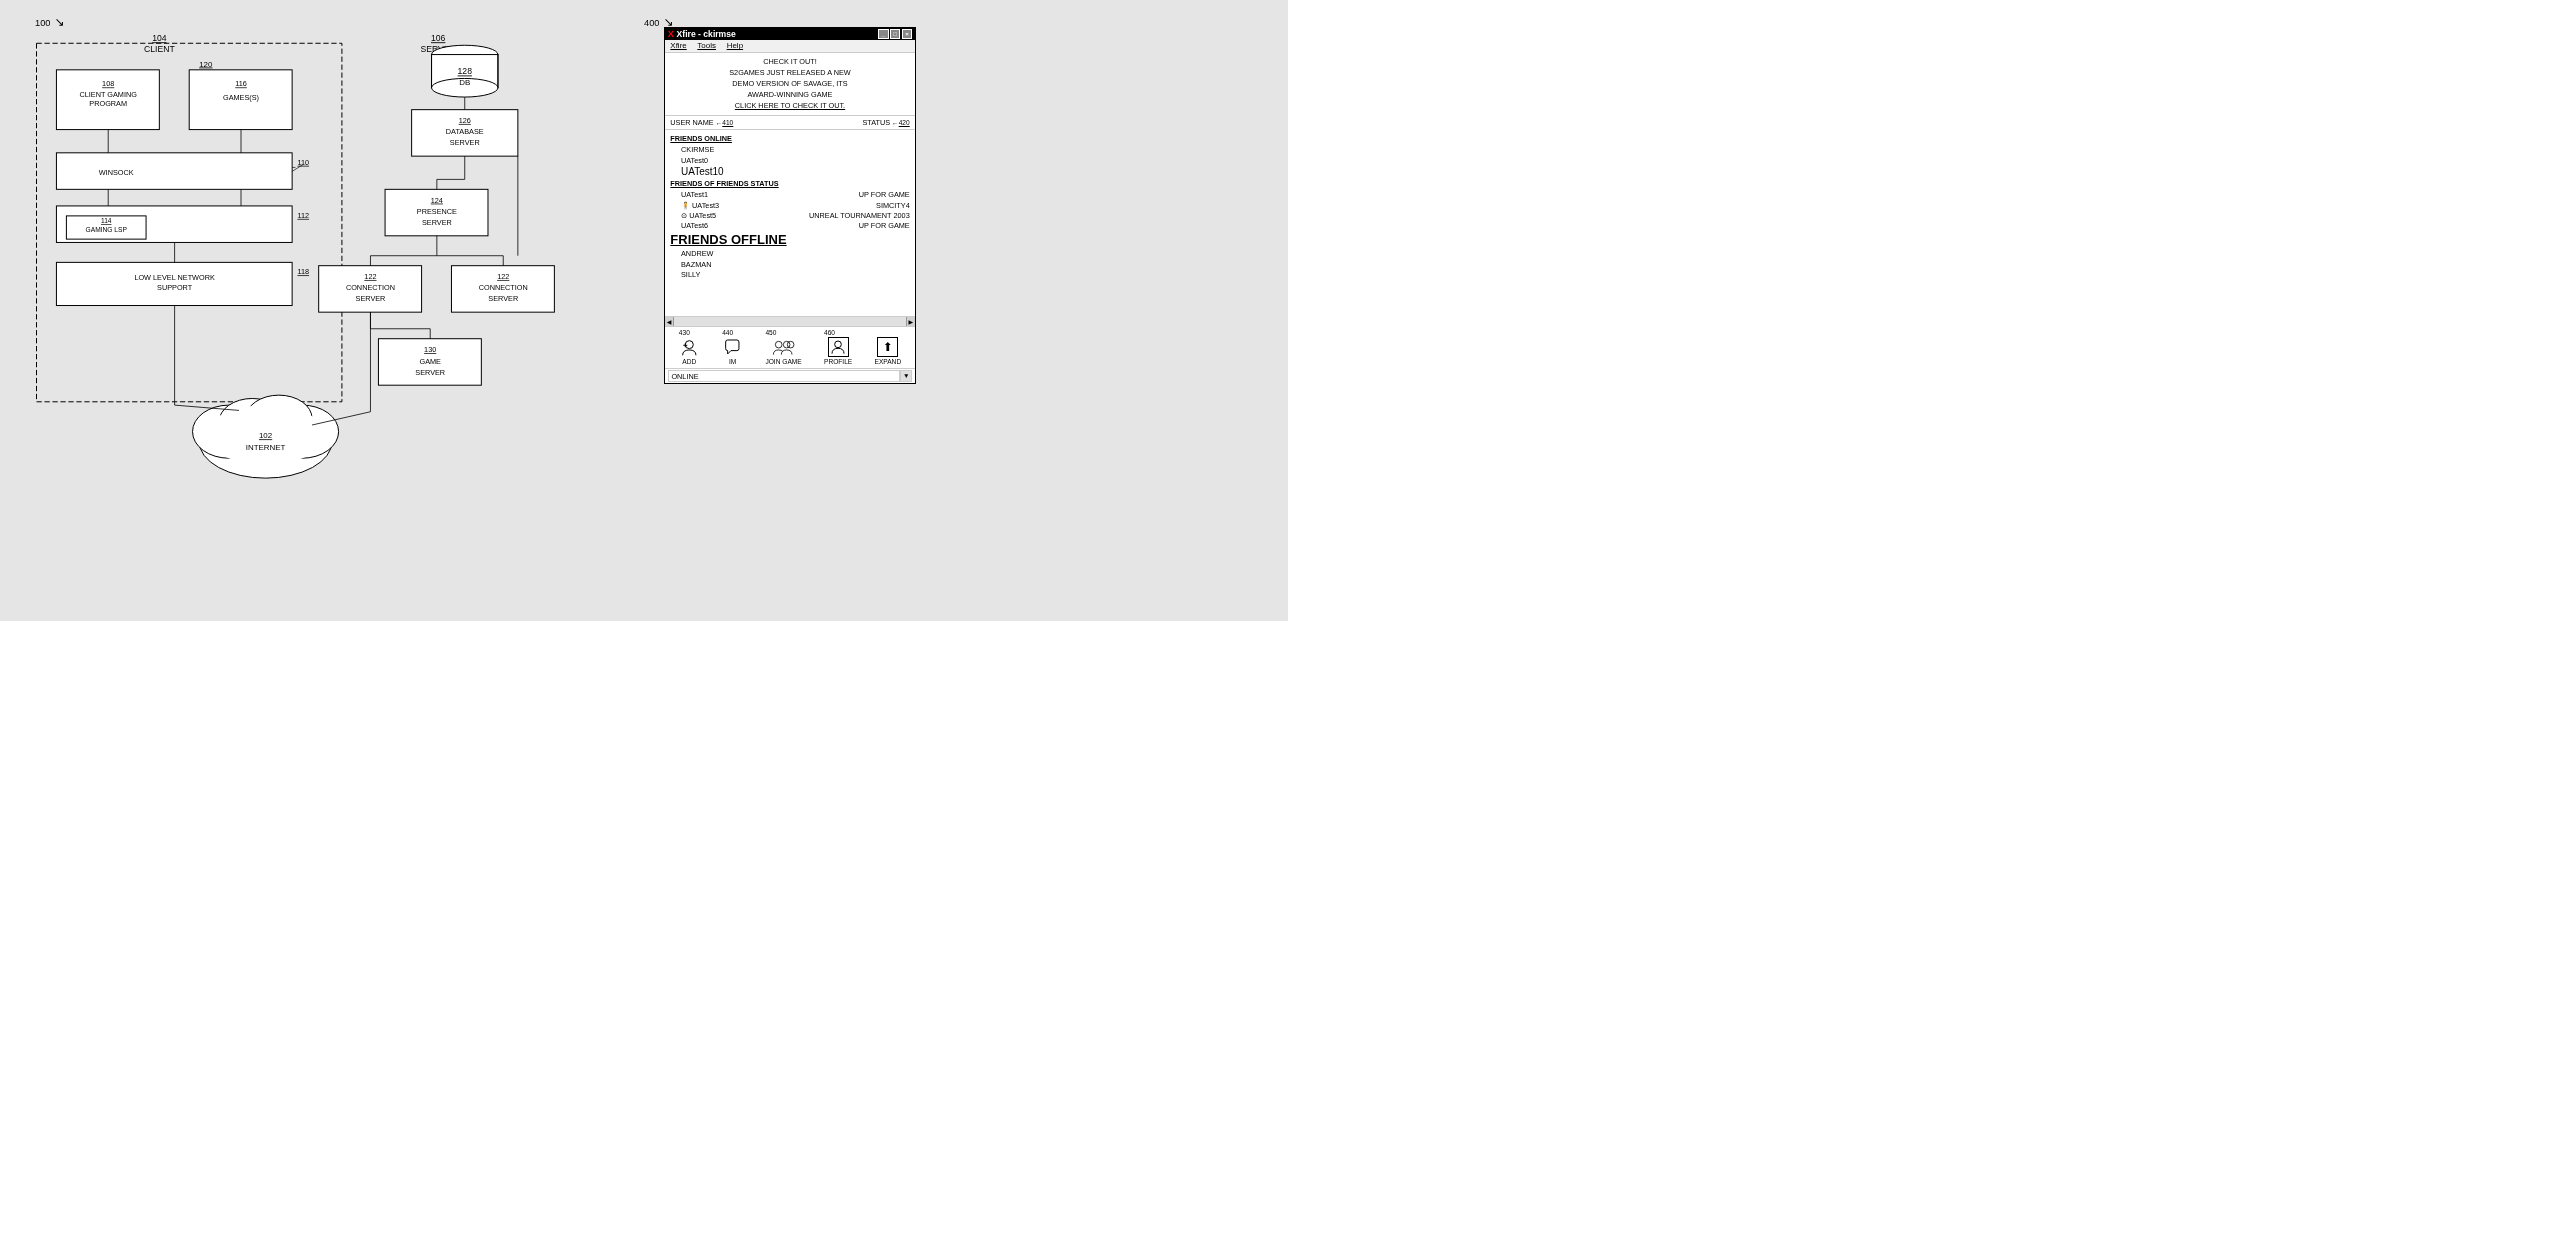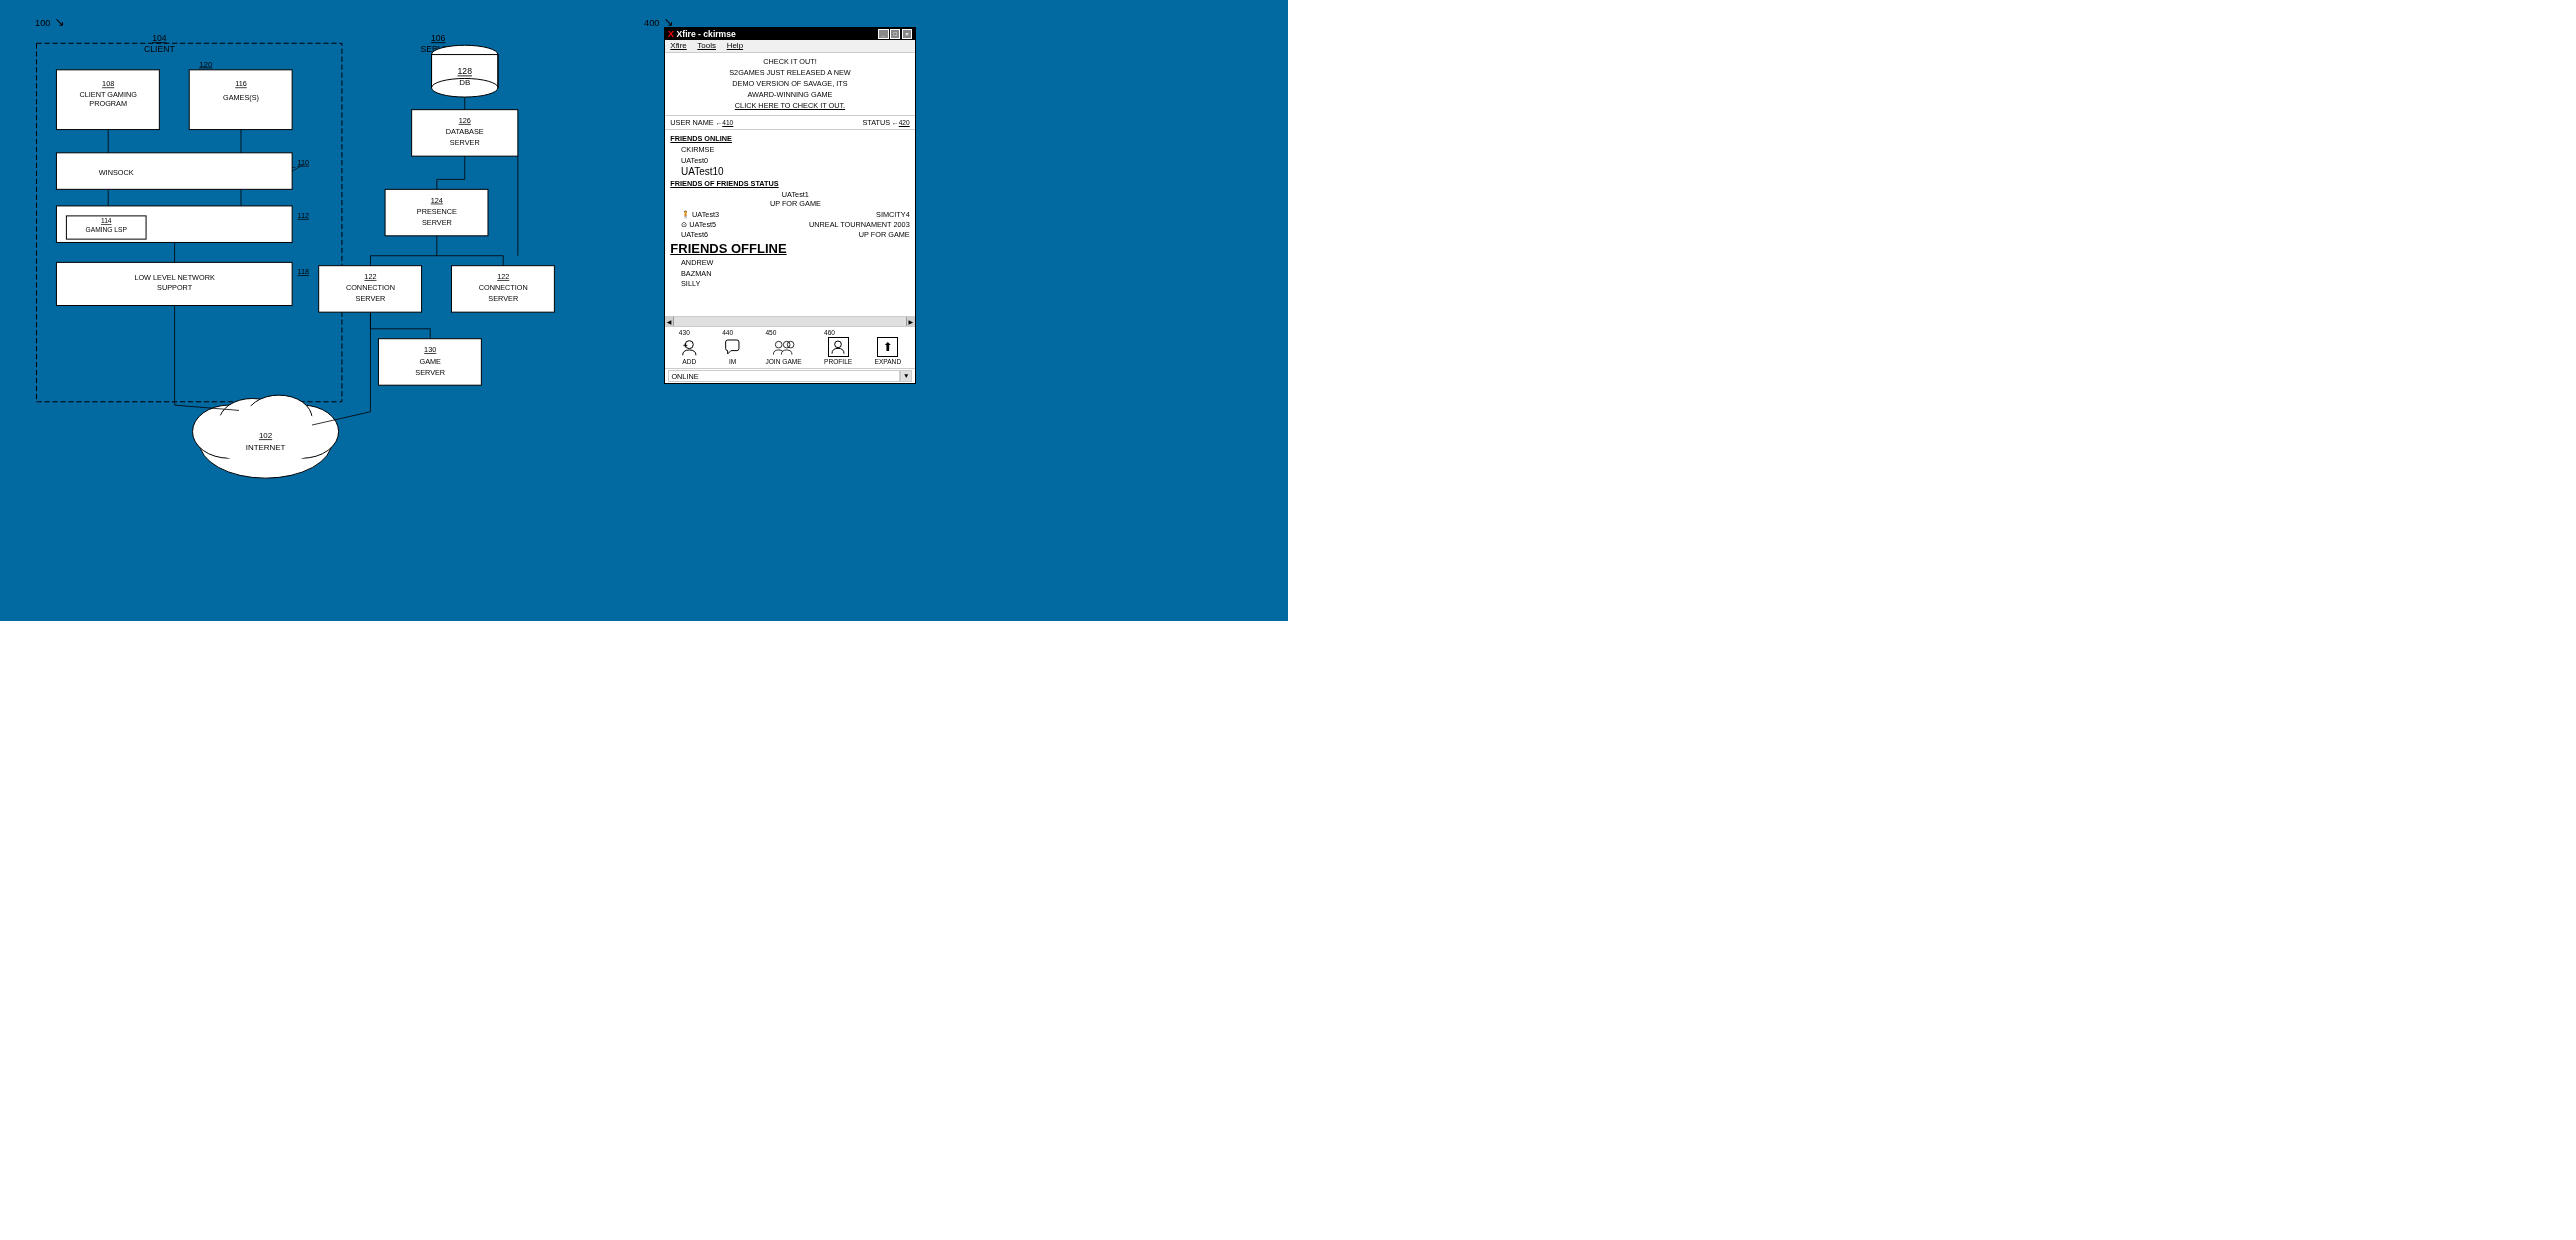--- a/index.html
+++ b/index.html
@@ -8,21 +8,21 @@
       font-family: Arial, sans-serif;
       width: 1288px;
       height: 621px;
       position: relative;
       overflow: hidden;
     }
   </style>
 </head>
 <body>
 
-<div style="position:relative; width:1288px; height:621px; background:#0369a1; overflow:hidden;">
+<div style="position:relative; width:1288px; height:621px; background:#e5e5e5; overflow:hidden;">
 
   <div style="position:absolute; top:14.6px; left:35px; font-size:9.3px; font-family:Arial;">
     <span style="font-size:9.3px;">100</span>
     <span style="font-size:12px; margin-left:1.3px;">↘</span>
   </div>
 
   <div style="position:absolute; top:14.6px; left:644px; font-size:9.3px; font-family:Arial;">
     <span style="font-size:9.3px;">400</span>
     <span style="font-size:12px; margin-left:1.3px;">↘</span>
   </div>
@@ -218,21 +218,21 @@
 
     <div style="background:#fff;min-height:186px;padding:2.7px 0;font-size:7.3px;">
 
       <div style="font-weight:bold;padding:1.3px 5.3px;font-size:7.3px;text-decoration:underline;">FRIENDS ONLINE</div>
       <div style="padding:0.7px 5.3px 0.7px 16px;font-size:7.3px;cursor:pointer;">CKIRMSE</div>
       <div style="padding:0.7px 5.3px 0.7px 16px;font-size:7.3px;cursor:pointer;">UATest0</div>
       <div style="padding:0.7px 5.3px 0.7px 16px;font-size:10px;cursor:pointer;">UATest10</div>
 
       <div style="font-weight:bold;padding:1.3px 5.3px;font-size:7.3px;text-decoration:underline;">FRIENDS OF FRIENDS STATUS</div>
 
-      <div style="display:flex;align-items:center;padding:0.7px 5.3px 0.7px 16px;font-size:7.3px;cursor:pointer;flex-direction:column;">
+      <div style="display:flex;align-items:center;padding:0.7px 5.3px 0.7px 16px;font-size:7.3px;cursor:pointer;">
         <span style="flex:0 0 auto;">UATest1</span>
         <span style="flex:1;"></span>
         <span>UP FOR GAME</span>
       </div>
       <div style="display:flex;align-items:center;padding:0.7px 5.3px 0.7px 16px;font-size:7.3px;cursor:pointer;">
         <span style="margin-right:2px;">🧍</span>
         <span style="flex:0 0 auto;">UATest3</span>
         <span style="flex:1;"></span>
         <span>SIMCITY4</span>
       </div>

